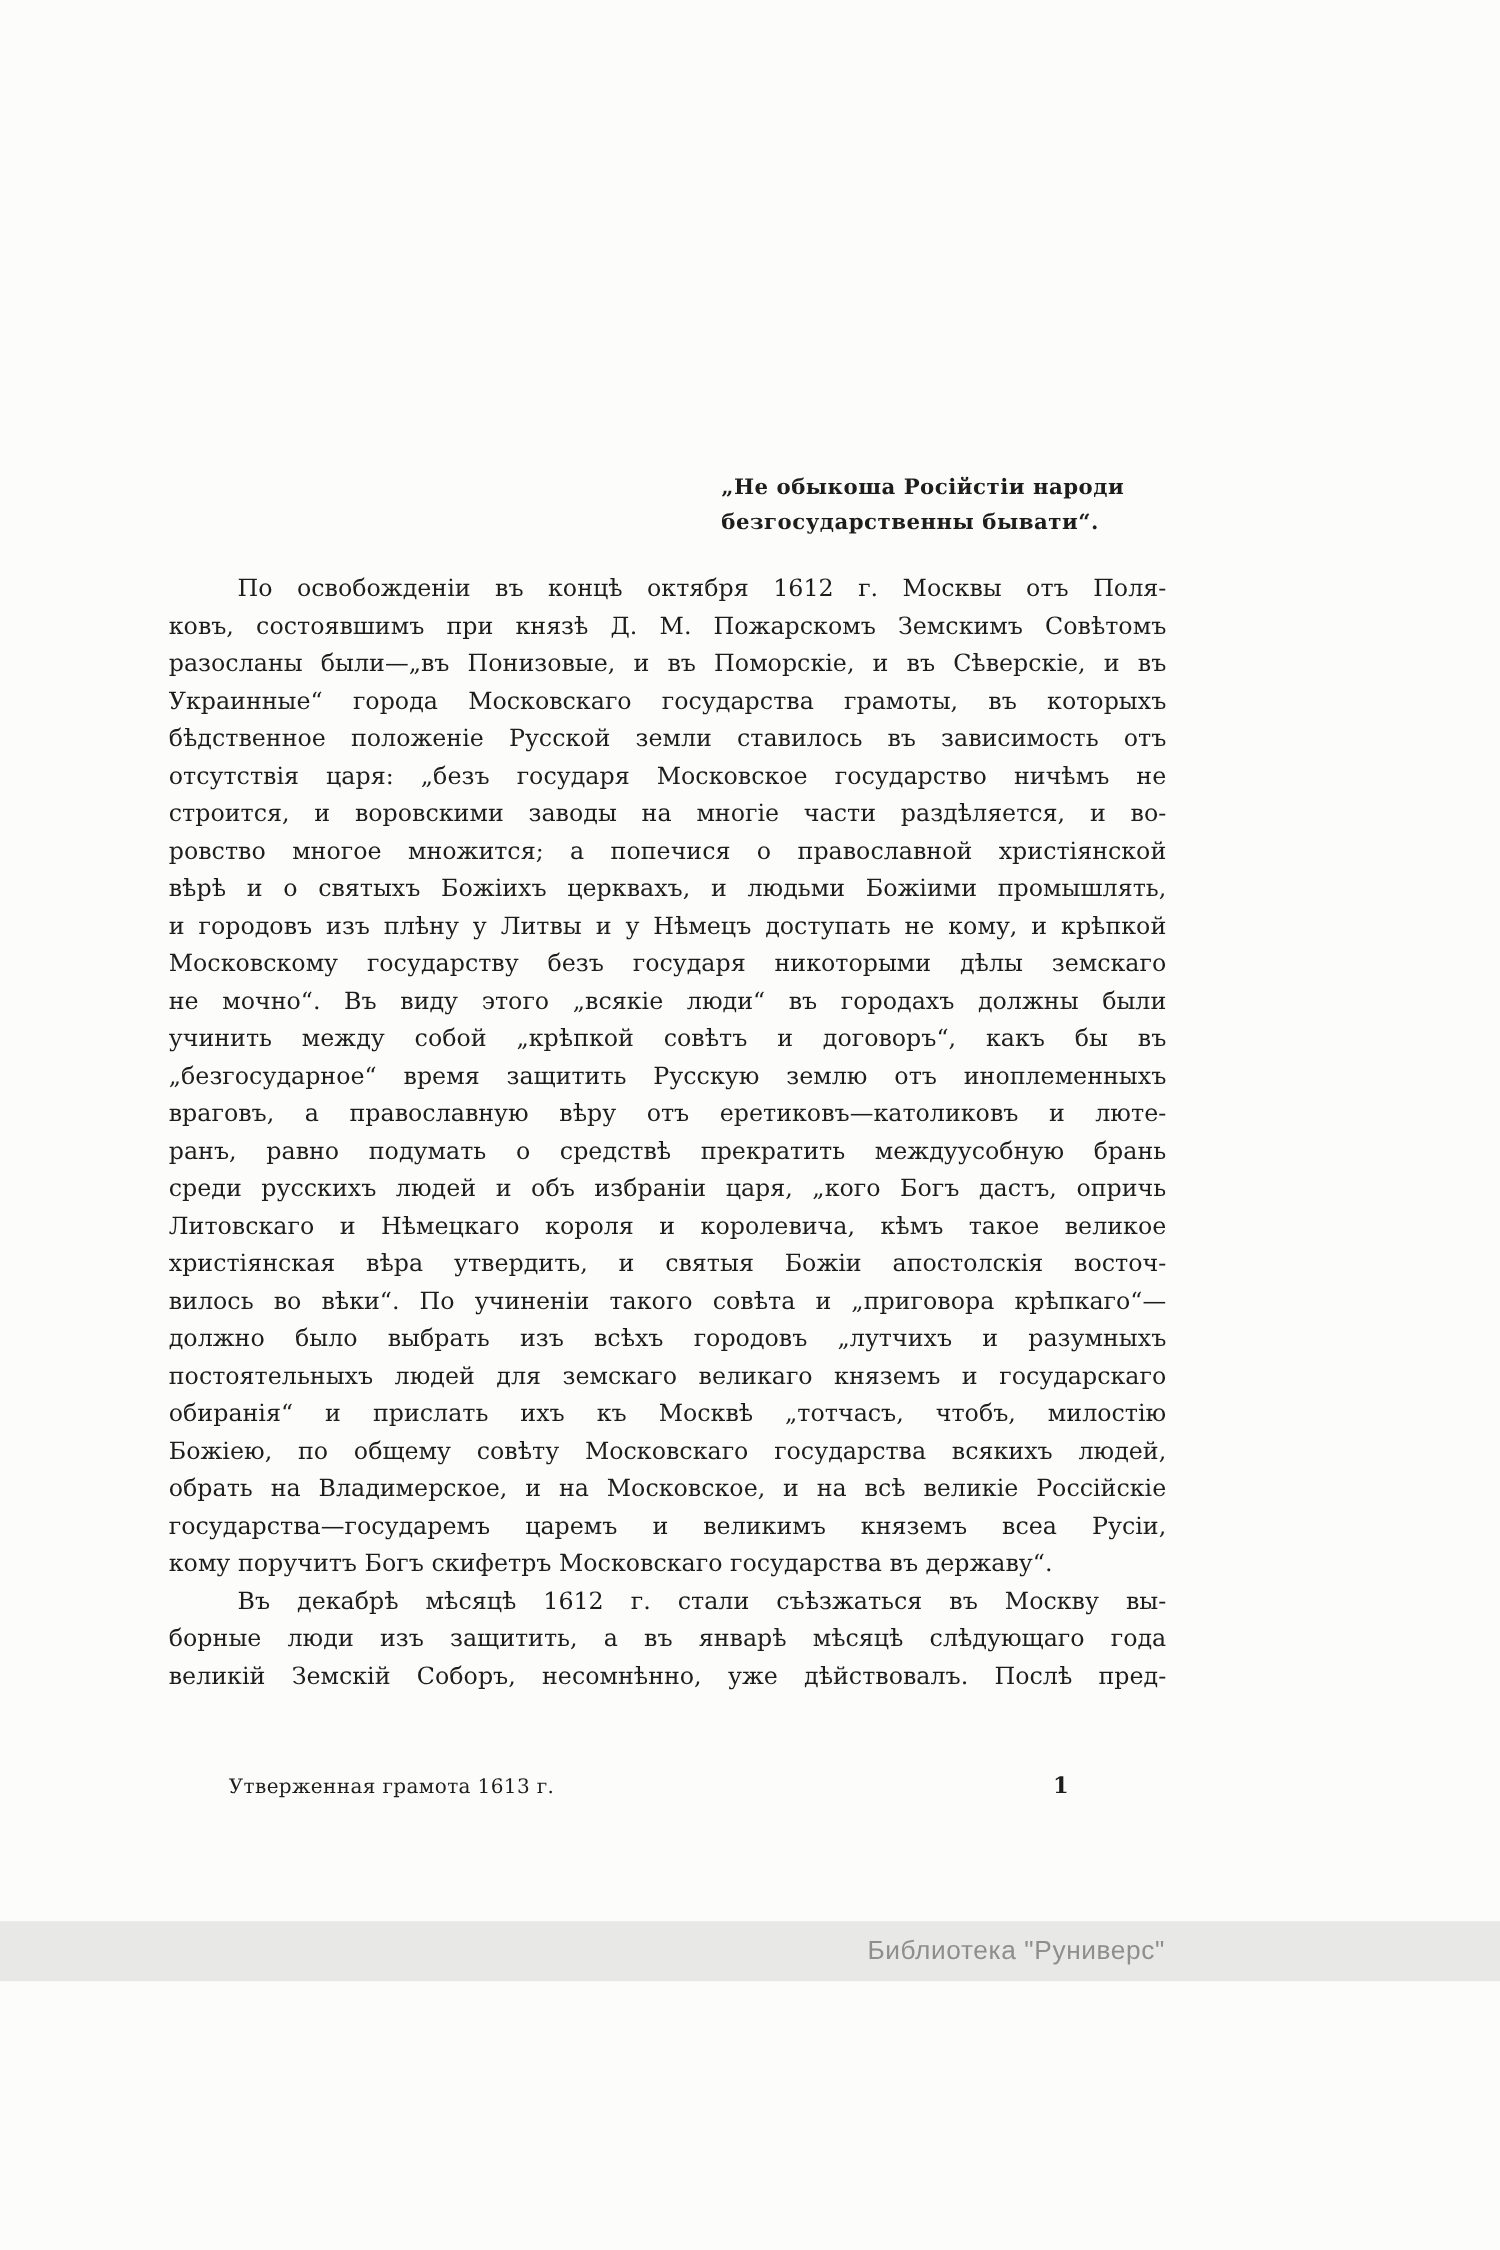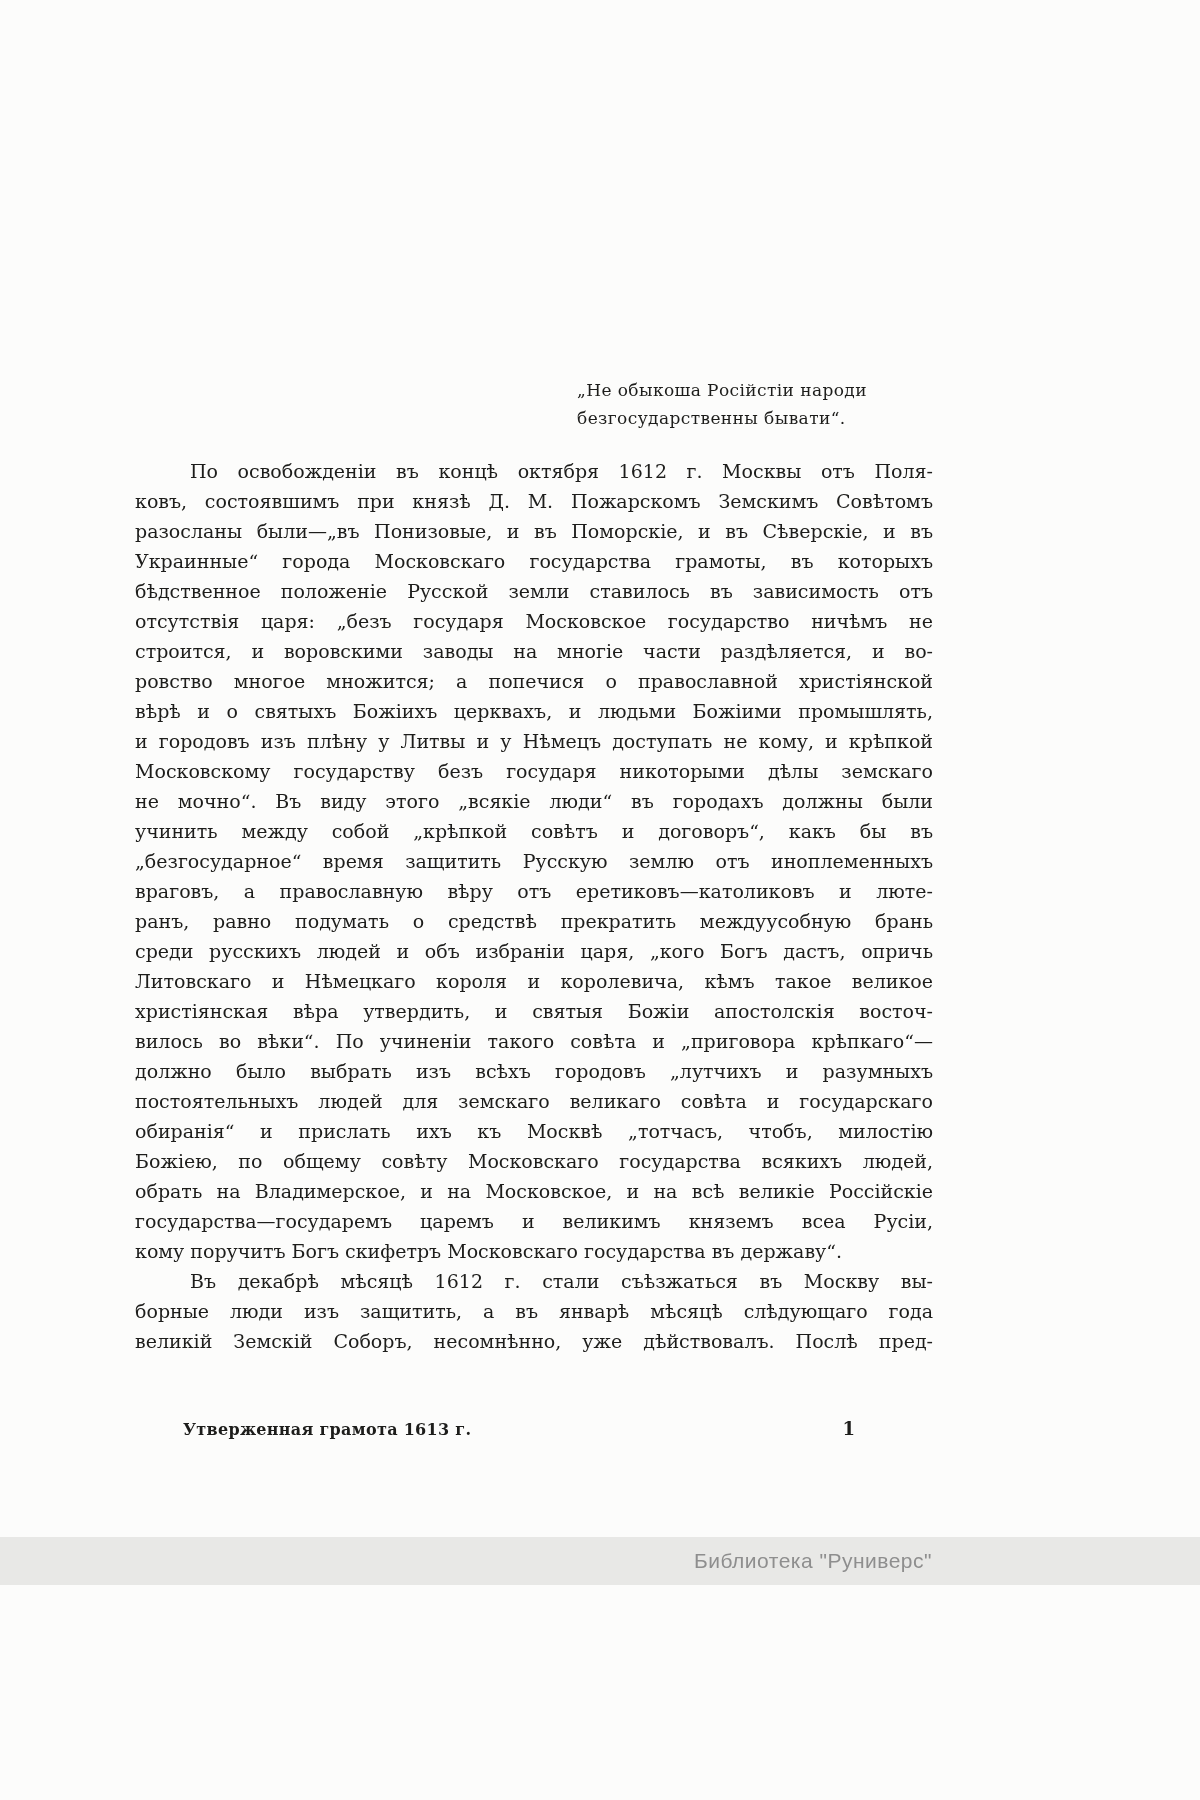--- a/index.html
+++ b/index.html
@@ -18,21 +18,21 @@
   }
   .content {
     position: absolute;
     left: 135px;
     top: 376px;
     width: 798px;
   }
   .epigraph {
     margin-left: 442px;
     font-size: 17px;
-    font-weight: normal;
+    font-weight: bold;
     line-height: 28px;
     letter-spacing: 0.4px;
     margin-bottom: 24px;
   }
   .body-text { font-size: 19px; }
   .paragraph { margin: 0; }
   .line {
     line-height: 30px;
     text-align: justify;
     text-align-last: justify;
@@ -45,21 +45,21 @@
     left: 135px;
     top: 1418px;
     width: 798px;
     display: flex;
     justify-content: space-between;
     align-items: baseline;
   }
   .footer-left {
     margin-left: 48px;
     font-size: 16px;
-    font-weight: bold;
+    font-weight: normal;
     letter-spacing: 0.3px;
   }
   .footer-page {
     margin-right: 78px;
     font-size: 18px;
     font-weight: bold;
   }
   .watermark-band {
     position: absolute;
     left: 0;
@@ -107,21 +107,21 @@
           <div class="line">не мочно“. Въ виду этого „всякіе люди“ въ городахъ должны были</div>
           <div class="line">учинить между собой „крѣпкой совѣтъ и договоръ“, какъ бы въ</div>
           <div class="line">„безгосударное“ время защитить Русскую землю отъ иноплеменныхъ</div>
           <div class="line">враговъ, а православную вѣру отъ еретиковъ—католиковъ и люте-</div>
           <div class="line">ранъ, равно подумать о средствѣ прекратить междуусобную брань</div>
           <div class="line">среди русскихъ людей и объ избраніи царя, „кого Богъ дастъ, опричь</div>
           <div class="line">Литовскаго и Нѣмецкаго короля и королевича, кѣмъ такое великое</div>
           <div class="line">христіянская вѣра утвердить, и святыя Божіи апостолскія восточ-</div>
           <div class="line">вилось во вѣки“. По учиненіи такого совѣта и „приговора крѣпкаго“—</div>
           <div class="line">должно было выбрать изъ всѣхъ городовъ „лутчихъ и разумныхъ</div>
-          <div class="line">постоятельныхъ людей для земскаго великаго совѣта и государскаго</div>
+          <div class="line">постоятельныхъ людей для земскаго великаго княземъ и государскаго</div>
           <div class="line">обиранія“ и прислать ихъ къ Москвѣ „тотчасъ, чтобъ, милостію</div>
           <div class="line">Божіею, по общему совѣту Московскаго государства всякихъ людей,</div>
           <div class="line">обрать на Владимерское, и на Московское, и на всѣ великіе Россійскіе</div>
           <div class="line">государства—государемъ царемъ и великимъ княземъ всеа Русіи,</div>
           <div class="line no-just">кому поручитъ Богъ скифетръ Московскаго государства въ державу“.</div>
         </div>
         <div class="paragraph">
           <div class="line first">Въ декабрѣ мѣсяцѣ 1612 г.  стали  съѣзжаться въ Москву вы-</div>
           <div class="line">борные люди изъ защитить, а въ январѣ мѣсяцѣ слѣдующаго года</div>
           <div class="line">великій Земскій Соборъ, несомнѣнно, уже дѣйствовалъ. Послѣ пред-</div>

